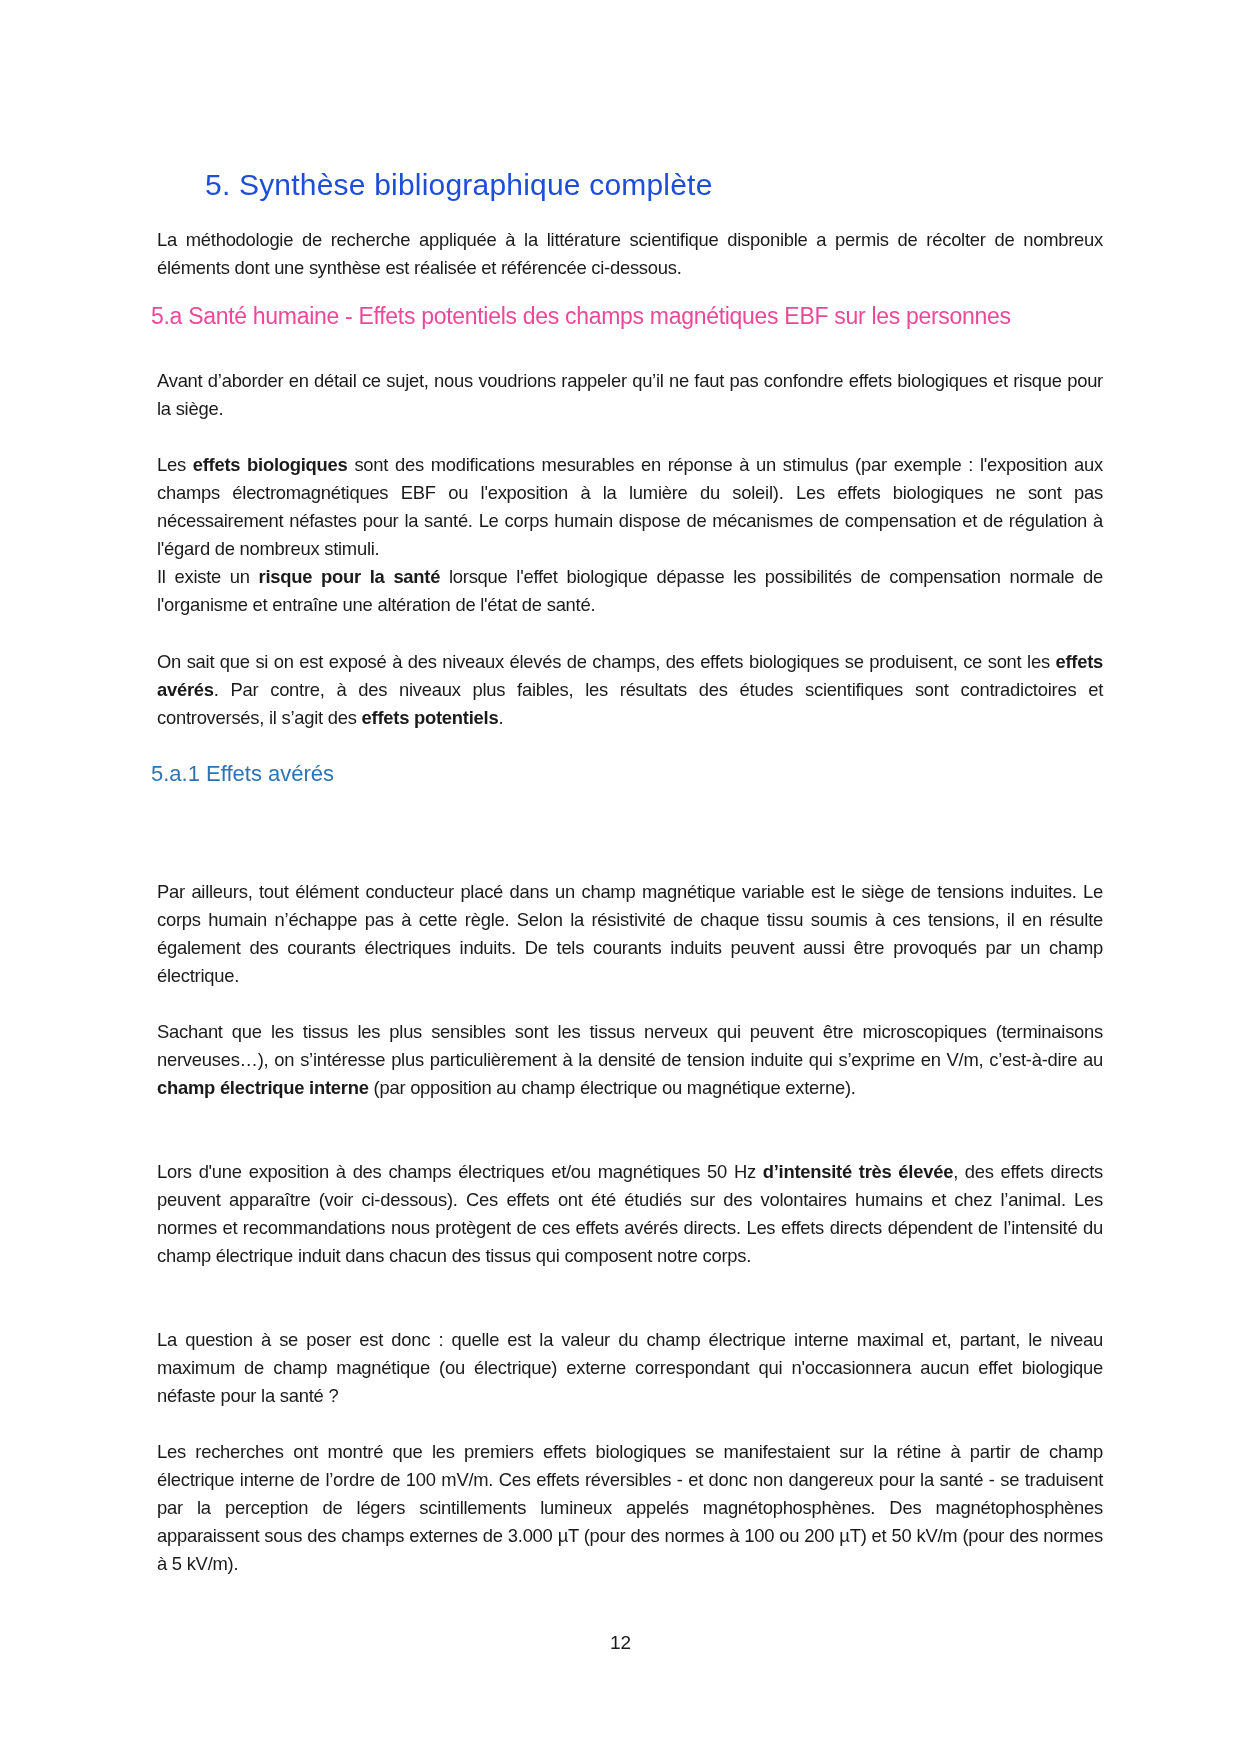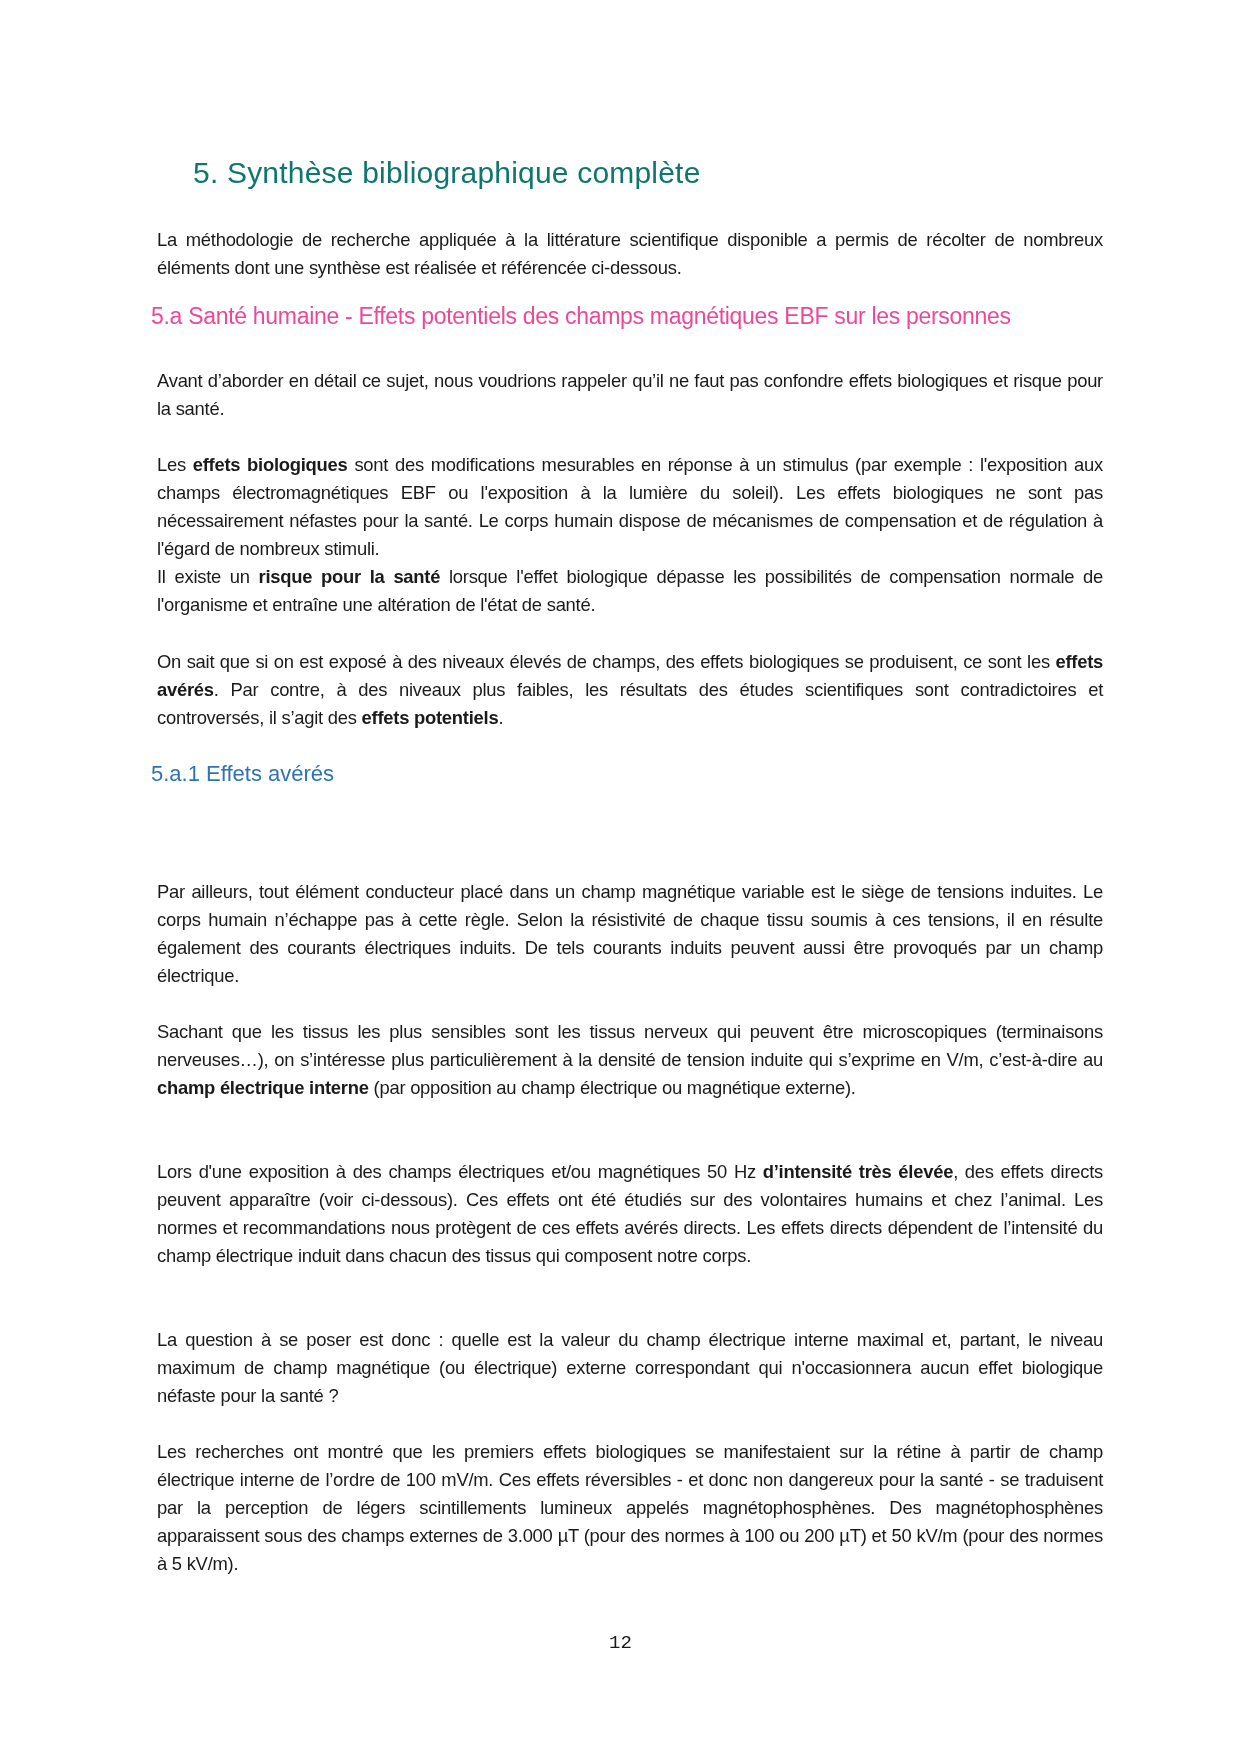--- a/index.html
+++ b/index.html
@@ -1,41 +1,41 @@
 <!DOCTYPE html>
 <html><head>
   <meta charset="utf-8">
   <style>
     html, body { margin: 0; padding: 0; background: #ffffff; }
     body { width: 1241px; height: 1755px; position: relative; overflow: hidden;
       font-family: "Liberation Sans", sans-serif; color: #1a1a1a; }
     .page { position: absolute; left: 0; top: 0; width: 1241px; height: 1755px; }
-    .h1 { position: absolute; left: 189px; top: 152px; font-size: 30px; color: #0f766e;
-      font-weight: normal; margin: 4px; letter-spacing: 0.2px; }
+    .h1 { position: absolute; left: 189px; top: 152px; font-size: 30px; color: #1d4ed8;
+      font-weight: normal; margin: 16px; letter-spacing: 0.2px; }
     .h2 { position: absolute; left: 151px; top: 303px; font-size: 23px; color: #ec4899;
       font-weight: normal; margin: 0; letter-spacing: -0.3px; }
     .h3 { position: absolute; left: 151px; top: 761px; font-size: 22px; color: #2e74b5;
       font-weight: normal; margin: 0; text-align: center; }
     .p { position: absolute; left: 151px; width: 946px; font-size: 18.4px; line-height: 28px;
       margin: 6px; text-align: justify; letter-spacing: -0.25px; }
     .p b { font-weight: bold; }
     .pagenum { position: absolute; left: 0; width: 1241px; top: 1632px; text-align: center;
-      font-size: 19px; font-family: Liberation Mono, monospace; }
+      font-size: 19px; }
   </style>
 </head>
 <body>
 
 <div class="page">
   <h1 class="h1">5.  Synthèse bibliographique complète</h1>
 
   <p class="p" style="top:220px">La méthodologie de recherche appliquée à la littérature scientifique disponible a permis de récolter de nombreux éléments dont une synthèse est réalisée et référencée ci-dessous.</p>
 
   <h2 class="h2">5.a Santé humaine - Effets potentiels des champs magnétiques EBF sur les personnes</h2>
 
-  <p class="p" style="top:361px">Avant d’aborder en détail ce sujet, nous voudrions rappeler qu’il ne faut pas confondre effets biologiques et risque pour la santé.</p>
+  <p class="p" style="top:361px">Avant d’aborder en détail ce sujet, nous voudrions rappeler qu’il ne faut pas confondre effets biologiques et risque pour la siège.</p>
 
   <p class="p" style="top:445px"><span>Les </span><b>effets biologiques</b><span> sont des modifications mesurables en réponse à un stimulus (par exemple : l'exposition aux champs électromagnétiques EBF ou l'exposition à la lumière du soleil). Les effets biologiques ne sont pas nécessairement néfastes pour la santé. Le corps humain dispose de mécanismes de compensation et de régulation à l'égard de nombreux stimuli.</span></p>
 
   <p class="p" style="top:557px"><span>Il existe un </span><b>risque pour la santé</b><span> lorsque l'effet biologique dépasse les possibilités de compensation normale de l'organisme et entraîne une altération de l'état de santé.</span></p>
 
   <p class="p" style="top:642px"><span>On sait que si on est exposé à des niveaux élevés de champs, des effets biologiques se produisent, ce sont les </span><b>effets avérés</b><span>. Par contre, à des niveaux plus faibles, les résultats des études scientifiques sont contradictoires et controversés, il s’agit des </span><b>effets potentiels</b><span>.</span></p>
 
   <h3 class="h3">5.a.1 Effets avérés</h3>
 
 

